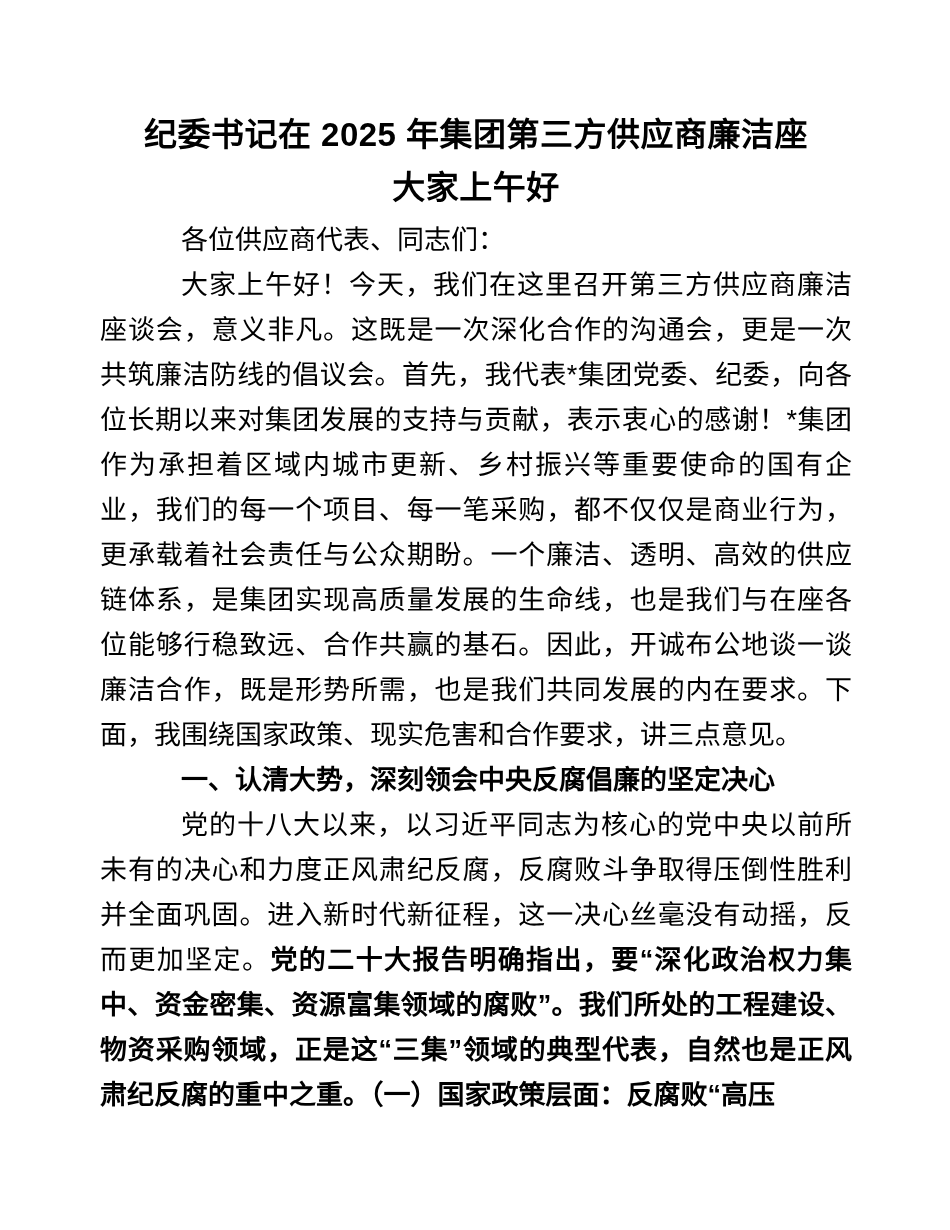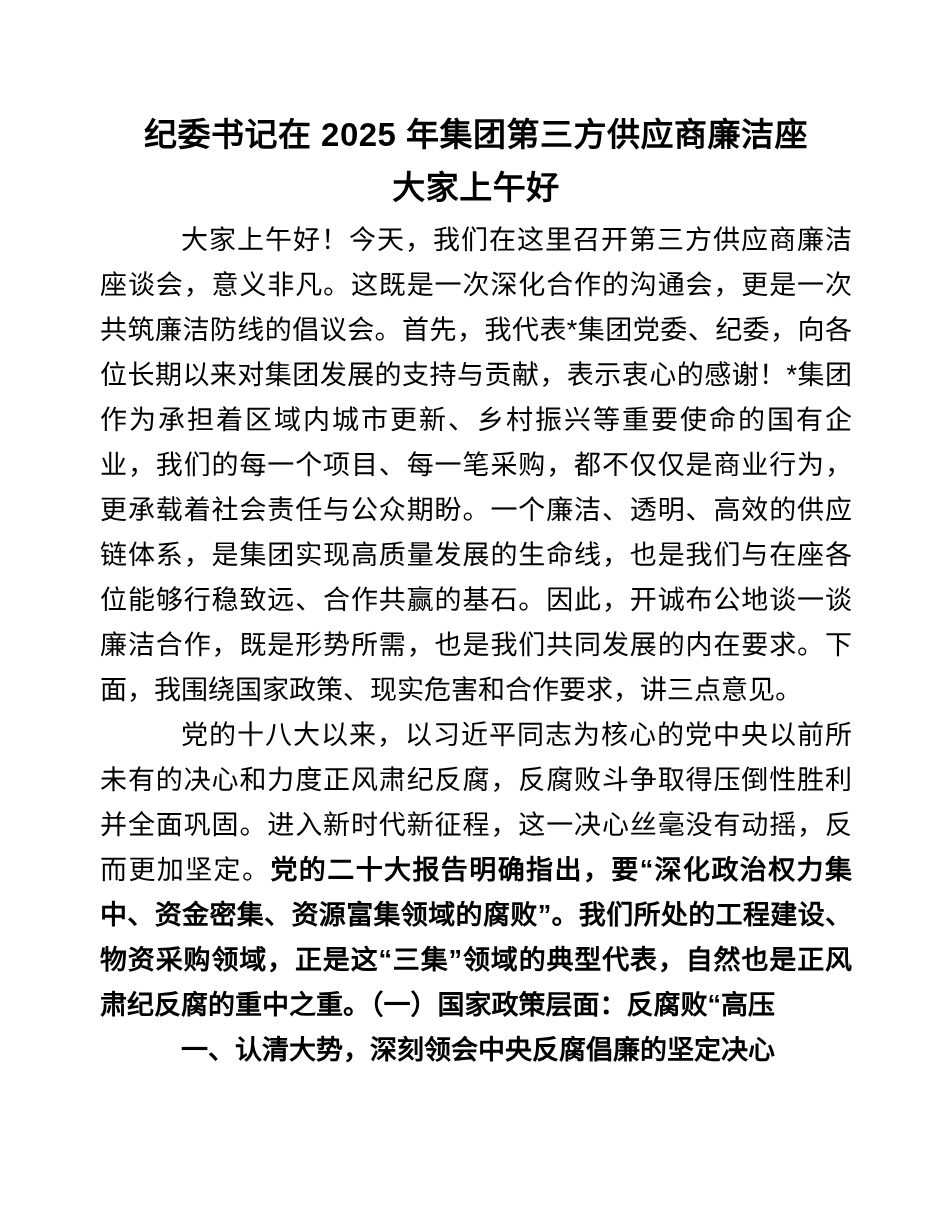--- a/index.html
+++ b/index.html
@@ -50,20 +50,21 @@
 </head>
 <body>
 
 <div class="page">
 
   <h1 class="doc-title">
     <span class="title-line">纪委书记在 2025 年集团第三方供应商廉洁座</span>
     <span class="title-line">大家上午好</span>
   </h1>
 
+  <p class="para">各位供应商代表、同志们：</p>
 
   <p class="para">大家上午好！今天，我们在这里召开第三方供应商廉洁座谈会，意义非凡。这既是一次深化合作的沟通会，更是一次共筑廉洁防线的倡议会。首先，我代表*集团党委、纪委，向各位长期以来对集团发展的支持与贡献，表示衷心的感谢！*集团作为承担着区域内城市更新、乡村振兴等重要使命的国有企业，我们的每一个项目、每一笔采购，都不仅仅是商业行为，更承载着社会责任与公众期盼。一个廉洁、透明、高效的供应链体系，是集团实现高质量发展的生命线，也是我们与在座各位能够行稳致远、合作共赢的基石。因此，开诚布公地谈一谈廉洁合作，既是形势所需，也是我们共同发展的内在要求。下面，我围绕国家政策、现实危害和合作要求，讲三点意见。</p>
 
+  <p class="para heading">一、认清大势，深刻领会中央反腐倡廉的坚定决心</p>
+
   <p class="para"><span>党的十八大以来，以习近平同志为核心的党中央以前所未有的决心和力度正风肃纪反腐，反腐败斗争取得压倒性胜利并全面巩固。进入新时代新征程，这一决心丝毫没有动摇，反而更加坚定。</span><span class="bold-run">党的二十大报告明确指出，要“深化政治权力集中、资金密集、资源富集领域的腐败”。我们所处的工程建设、物资采购领域，正是这“三集”领域的典型代表，自然也是正风肃纪反腐的重中之重。（一）国家政策层面：反腐败“高压</span></p>
-
-  <p class="para heading">一、认清大势，深刻领会中央反腐倡廉的坚定决心</p>
 
 </div>
 
 </body></html>

